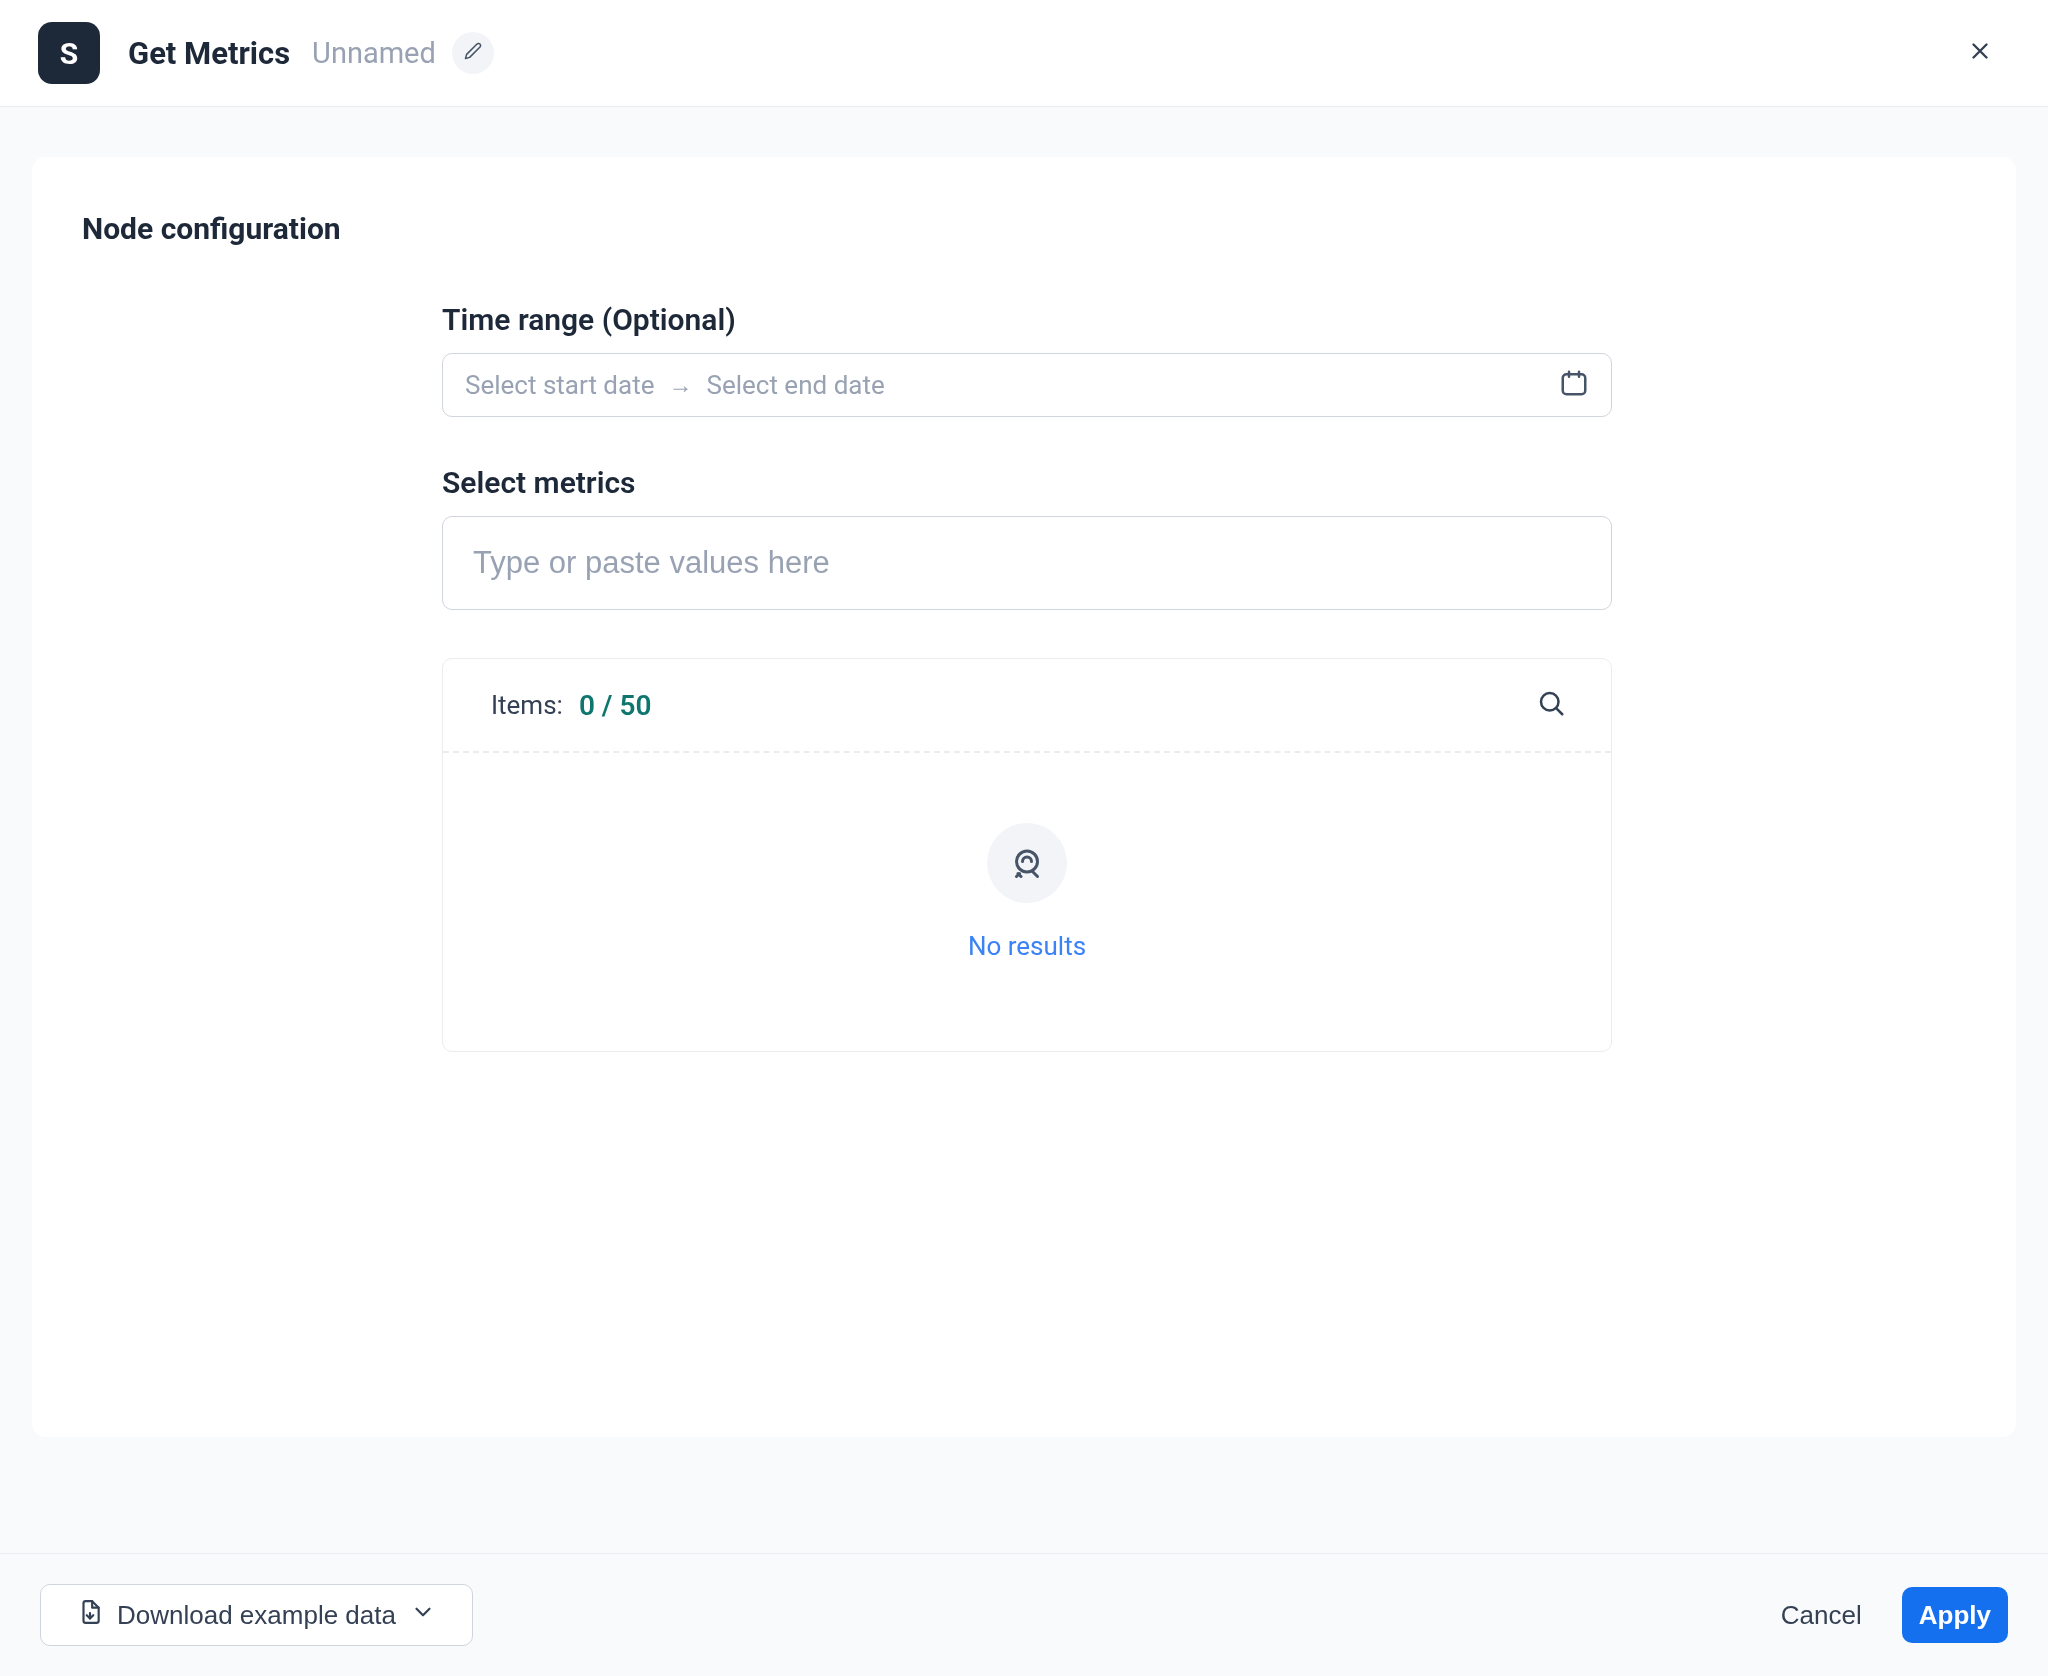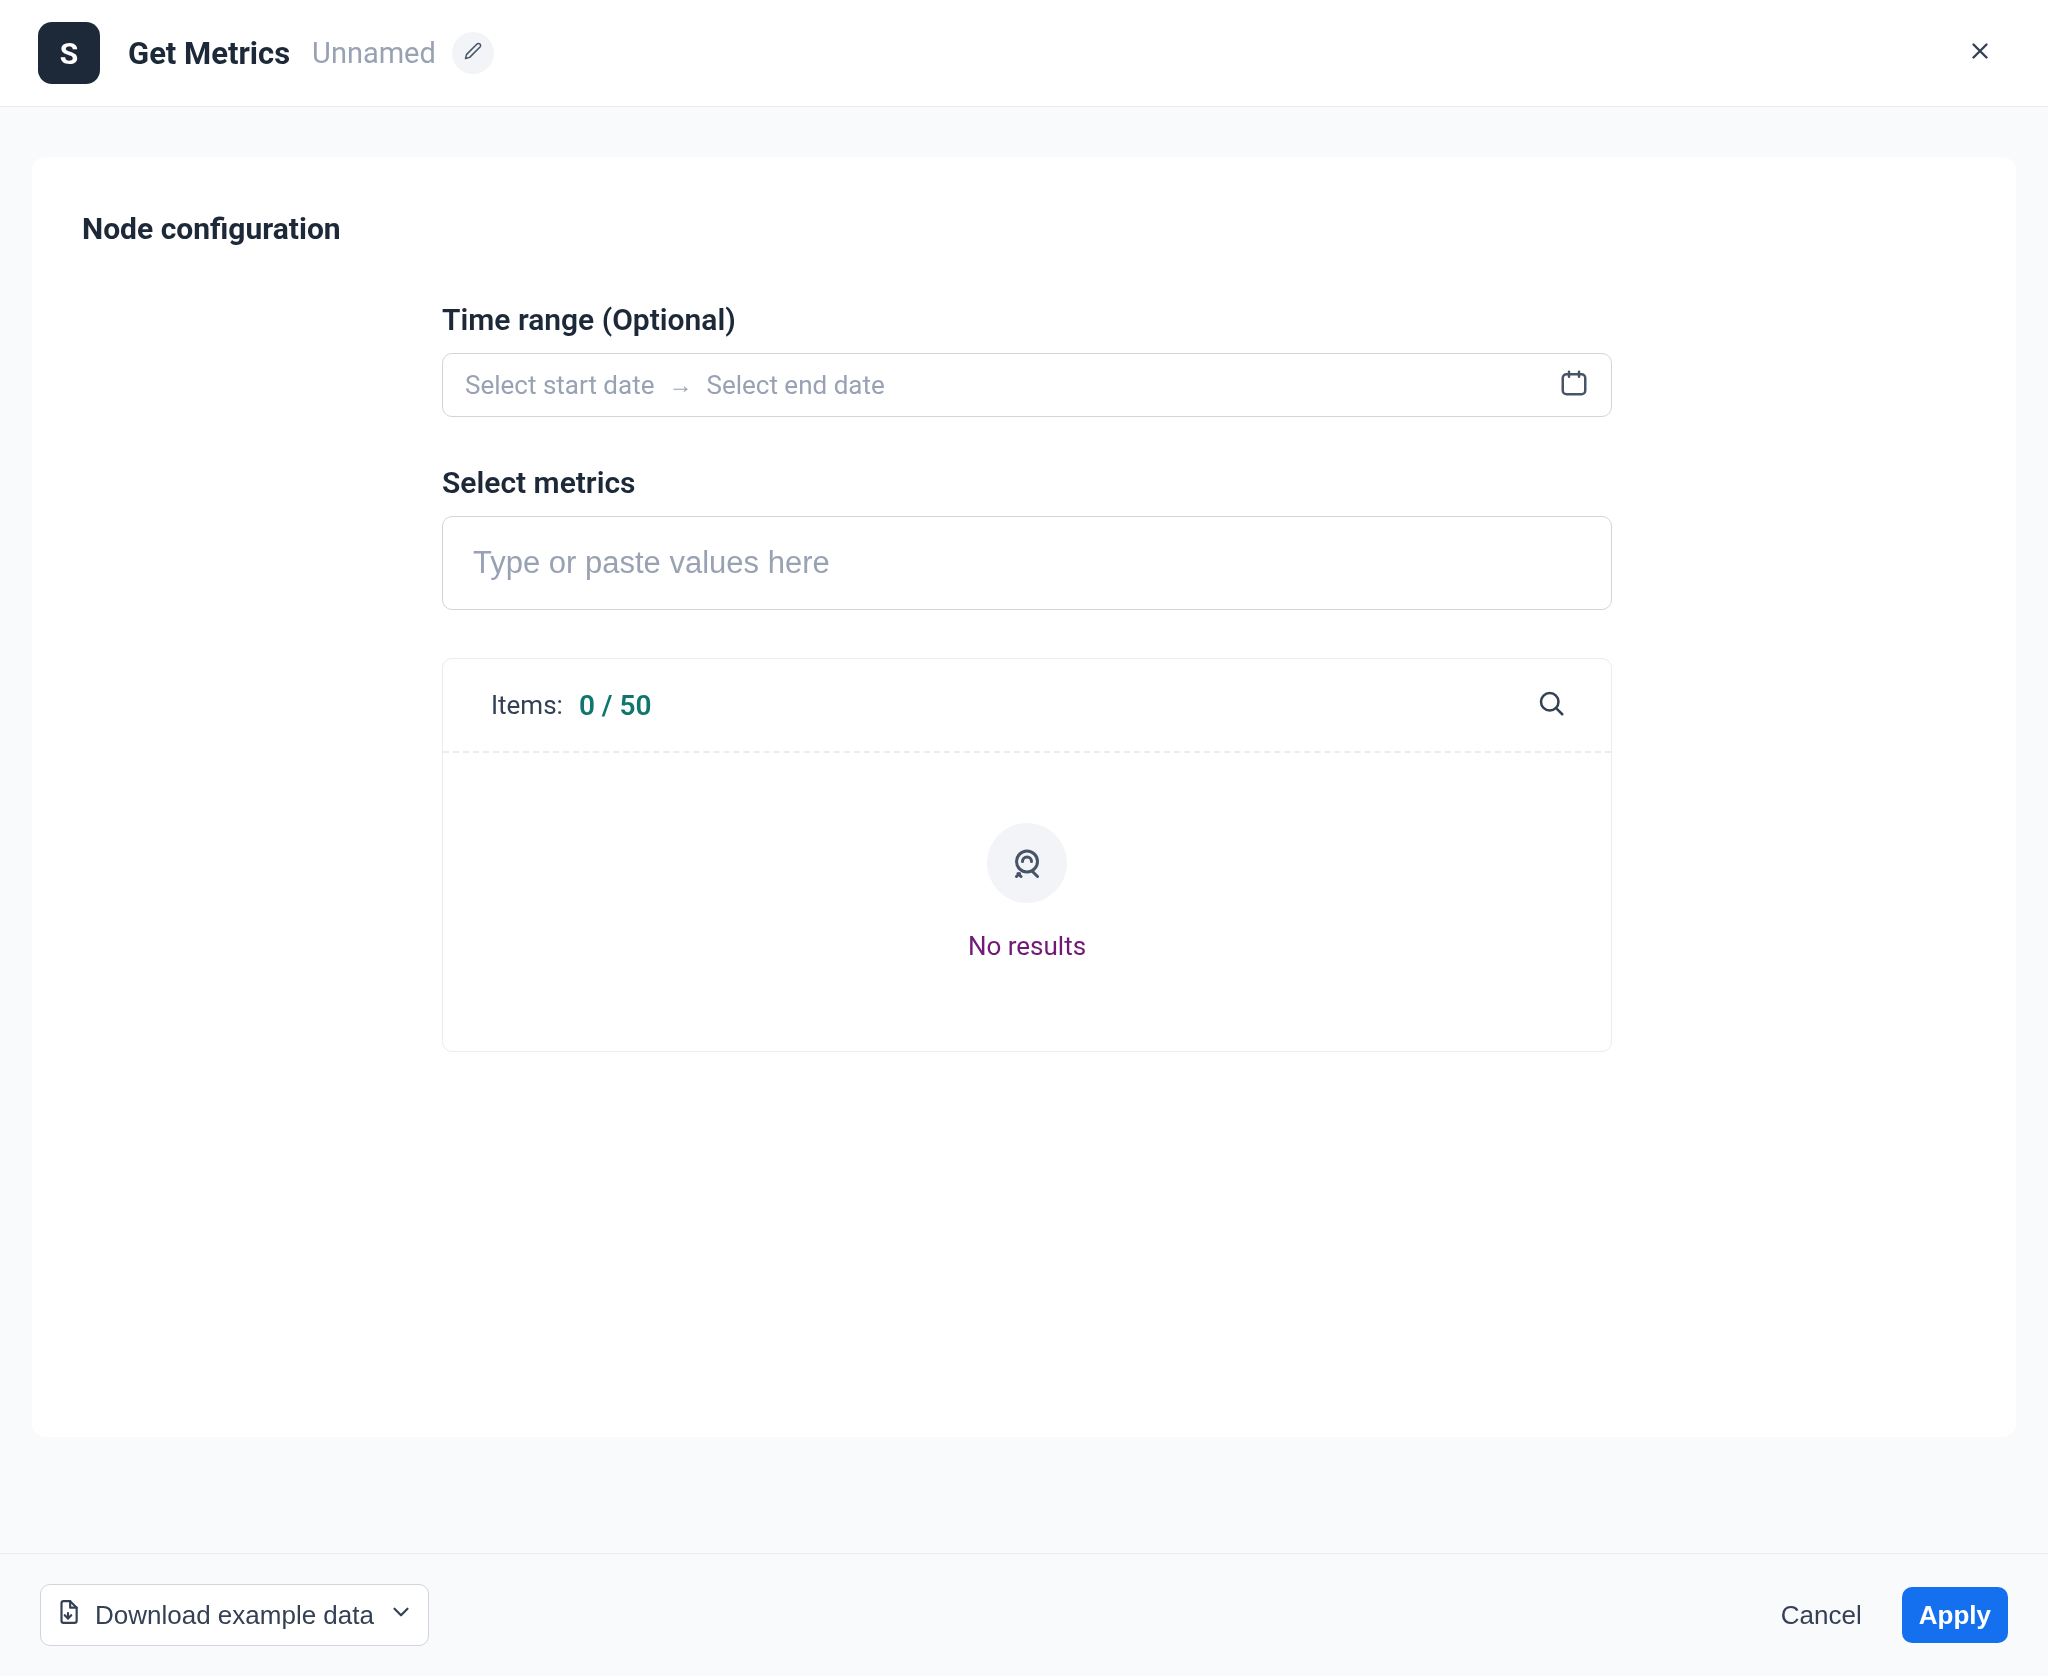--- a/index.html
+++ b/index.html
@@ -189,41 +189,41 @@
     border-radius: 50%;
     background: #f2f4f7;
     display: flex;
     align-items: center;
     justify-content: center;
     margin-bottom: 28px;
   }
   .empty-icon-circle svg { width: 36px; height: 36px; stroke: #475467; }
   .no-results-text {
     font-size: 26px;
-    color: #701a75;
+    color: #3b82f6;
     text-align: right;
   }
 
   
   .footer {
     display: flex;
     align-items: center;
     padding: 30px 40px;
     background: #f9fafb;
     border-top: 1px solid #eaecf0;
   }
   .download-btn {
     display: flex;
     align-items: center;
     gap: 14px;
     background: #fff;
     border: 1px solid #d0d5dd;
     border-radius: 10px;
     height: 62px;
-    padding: 0 14px;
+    padding: 0 36px;
     font-size: 26px;
     font-weight: 500;
     color: #344054;
     cursor: pointer;
   }
   .download-btn svg { width: 26px; height: 26px; stroke: #344054; }
   .footer-spacer { flex: 1; }
   .cancel-btn {
     font-size: 26px;
     font-weight: 500;

